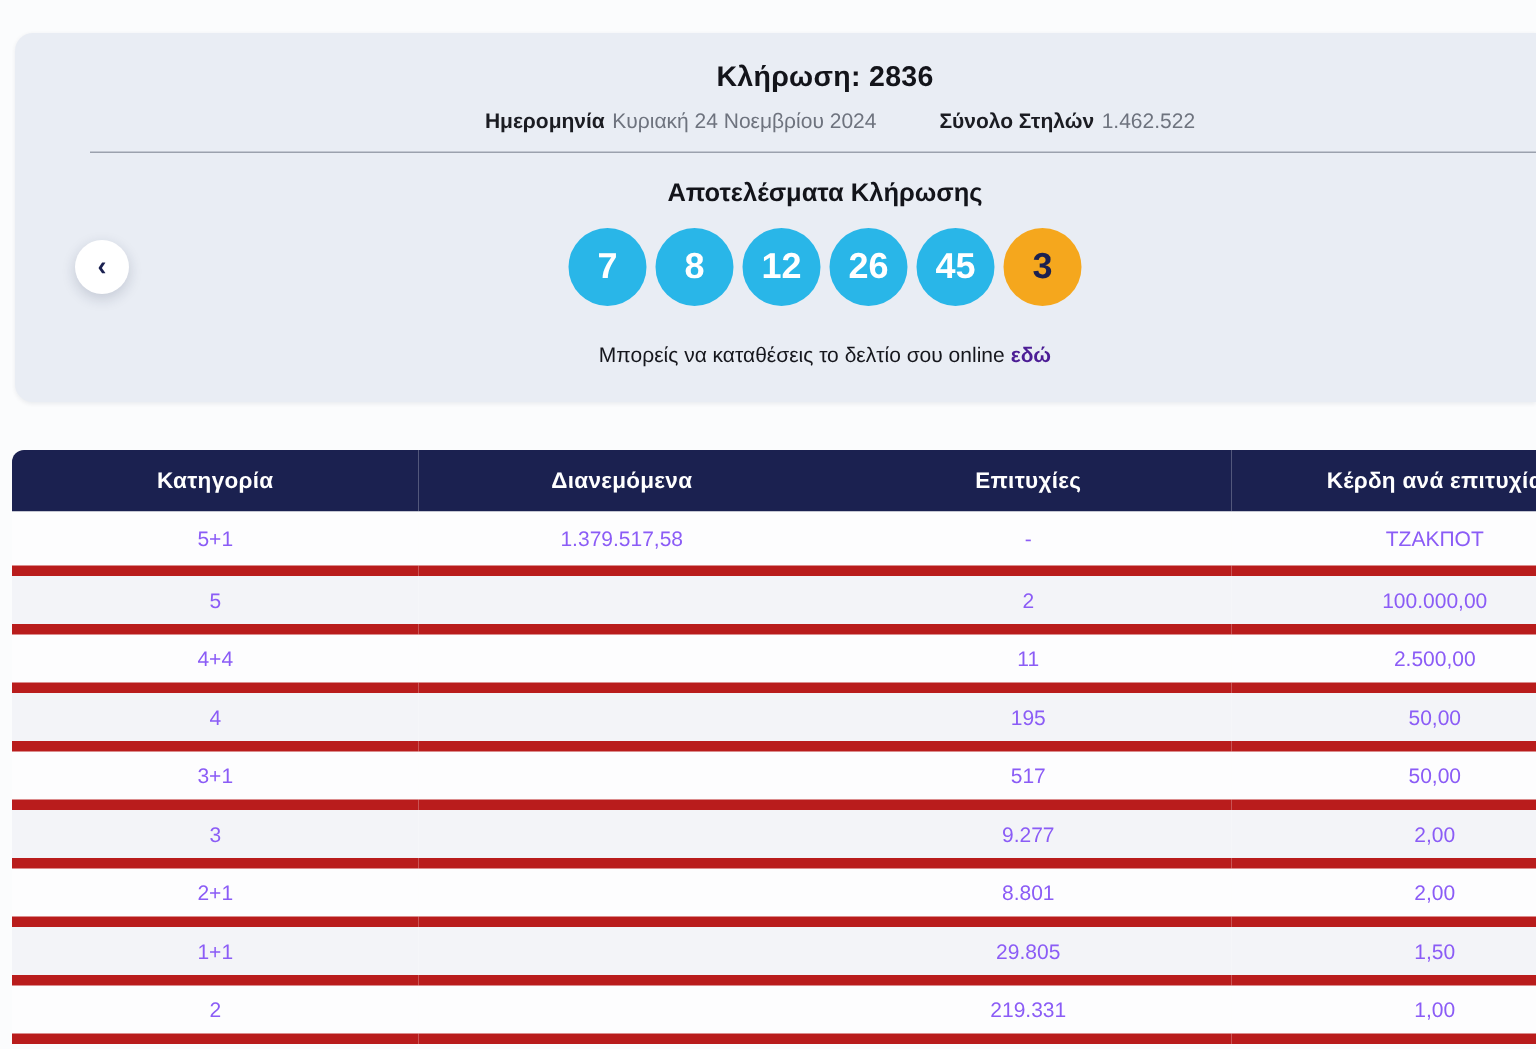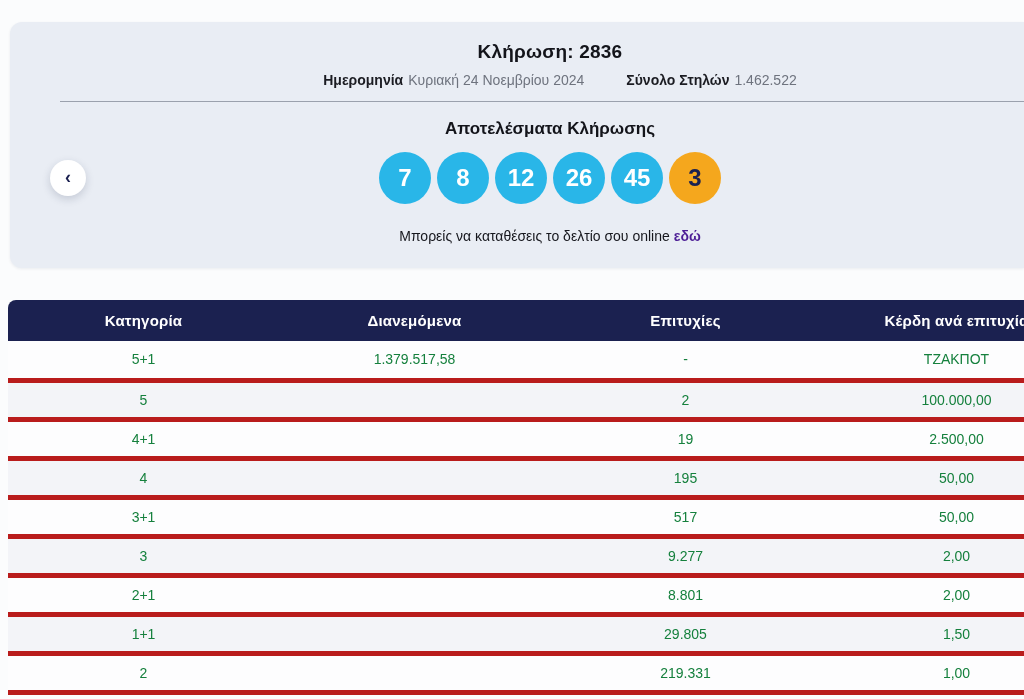--- a/index.html
+++ b/index.html
@@ -117,23 +117,23 @@
     height: 41px;
     font-size: 15px;
     font-weight: bold;
     letter-spacing: .2px;
   }
   tbody td {
     height: 39px;
     text-align: center;
     vertical-align: middle;
     font-size: 14px;
-    color: #15803d;
+    color: #8b5cf6;
     background: #fdfdfe;
-    border-bottom: 5px solid #b91c1c;
+    border-bottom: 7px solid #b91c1c;
   }
   tbody tr:nth-child(even) td { background: #f3f4f8; }
 </style>
 </head>
 <body>
 
 <div class="banner">
   <button class="prev-btn">
     <span class="chev">‹</span>
   </button>
@@ -186,23 +186,23 @@
         <td>-</td>
         <td>ΤΖΑΚΠΟΤ</td>
       </tr>
       <tr>
         <td>5</td>
         <td></td>
         <td>2</td>
         <td>100.000,00</td>
       </tr>
       <tr>
-        <td>4+1</td>
-        <td></td>
-        <td>19</td>
+        <td>4+4</td>
+        <td></td>
+        <td>11</td>
         <td>2.500,00</td>
       </tr>
       <tr>
         <td>4</td>
         <td></td>
         <td>195</td>
         <td>50,00</td>
       </tr>
       <tr>
         <td>3+1</td>

